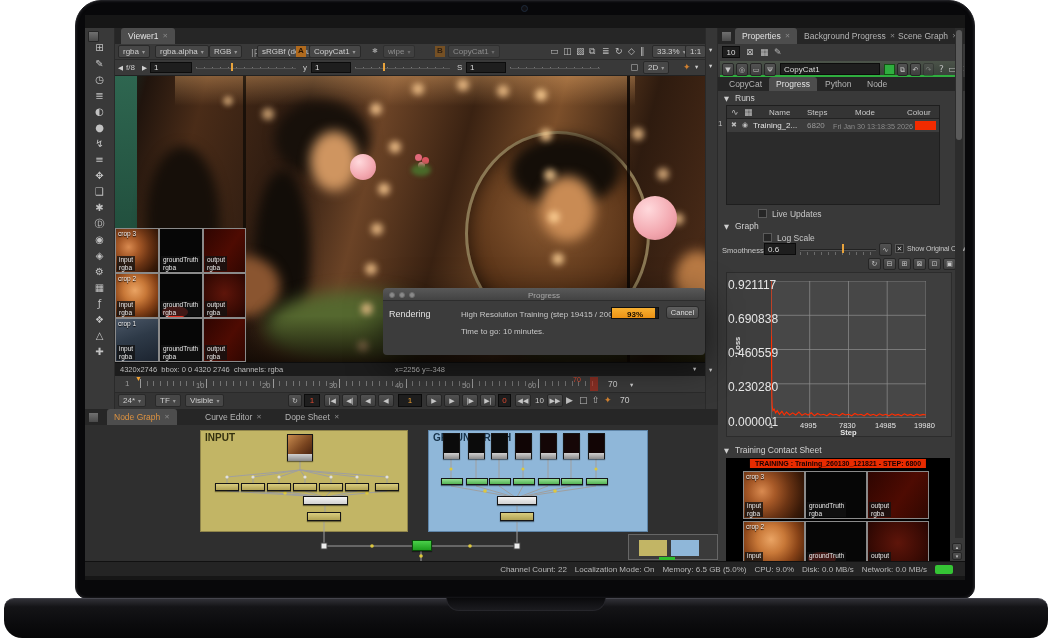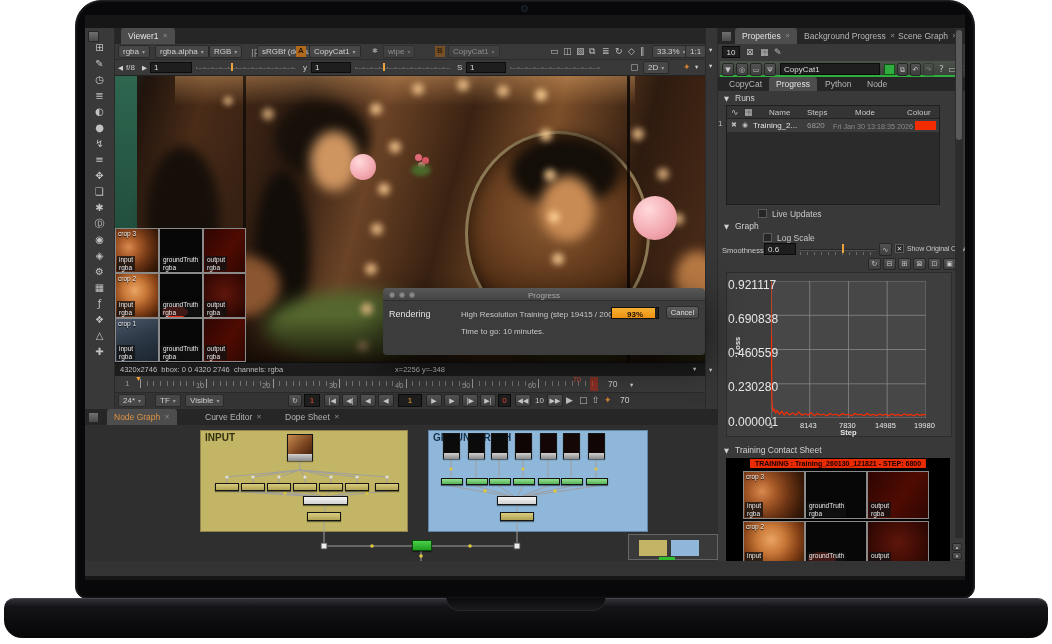--- a/index.html
+++ b/index.html
@@ -389,20 +389,29 @@
   <div class="nk-node w" style="left:412px;top:481px;width:40px;height:9px"></div>
   <div class="nk-node k" style="left:415px;top:497px;width:34px;height:9px"></div>
   <div class="nk-node" style="left:327px;top:525px;width:20px;height:11px;background:linear-gradient(#4ad04a,#1e9e1e);border-color:#0a4a0a"></div>
 
   <div class="abs" style="left:543px;top:519px;width:90px;height:26px;background:#3a3a3a;border:1px solid #666">
     <div class="abs" style="left:10px;top:5px;width:28px;height:16px;background:#c2b565"></div>
     <div class="abs" style="left:42px;top:5px;width:28px;height:16px;background:#8fb7d9"></div>
     <div class="abs" style="left:30px;top:22px;width:16px;height:3px;background:#2dbd2d"></div>
   </div>
 
+  <div class="abs" style="left:0;top:546px;width:880px;height:15px;background:#242424;border-top:1px solid #111;display:flex;align-items:center;justify-content:flex-end;gap:8px;padding-right:12px">
+    <span style="font-size:8px;color:#b8b8b8">Channel Count: 22</span>
+    <span style="font-size:8px;color:#b8b8b8">Localization Mode: On</span>
+    <span style="font-size:8px;color:#b8b8b8">Memory: 6.5 GB (5.0%)</span>
+    <span style="font-size:8px;color:#b8b8b8">CPU: 9.0%</span>
+    <span style="font-size:8px;color:#b8b8b8">Disk: 0.0 MB/s</span>
+    <span style="font-size:8px;color:#b8b8b8">Network: 0.0 MB/s</span>
+    <span style="width:18px;height:9px;background:#35c435;border-radius:2px"></span>
+  </div>
   <div class="abs" style="left:0;top:561px;width:880px;height:4px;background:#161616"></div>
 
   <div class="abs panelbg" style="left:633px;top:13px;width:247px;height:533px"></div>
   <div class="abs" style="left:633px;top:13px;width:247px;height:16px;background:#262626"></div>
   <div class="abs pane-ic" style="left:636px;top:16px"></div>
   <div class="abs tab sel" style="left:650px;top:13px">
         <span>Properties</span>
         <span class="x">✕</span>
       </div>
   <div class="abs tab" style="left:712px;top:13px">
@@ -505,21 +514,21 @@
             <line x1="0" y1="0.0" x2="155" y2="0.0"></line>
           </g>
           <polyline fill="none" stroke="#ff2d00" stroke-width="1.1" points="0.0,0.0 0.2,92.4 0.5,55.2 0.8,114.7 1.2,125.1 1.9,129.6 3.1,128.1 4.6,131.8 6.2,129.6 8.5,133.3 10.9,130.3 13.2,134.0 15.5,131.1 18.6,134.0 21.7,131.8 24.8,134.0 27.9,131.1 31.0,134.3 34.1,132.5 37.2,134.0 40.3,131.8 43.4,134.8 46.5,132.5 49.6,134.0 52.7,133.3 55.9,134.8 59.0,132.5 62.1,134.0 65.2,133.3 68.3,134.8 71.4,132.5 74.5,134.0 77.6,133.3 80.7,134.8 83.8,132.5 86.9,134.0 90.0,133.3 93.1,134.8 96.2,132.5 99.3,134.3 102.4,133.3 105.5,134.8 108.6,132.8 111.7,134.3 114.8,133.3 117.9,134.8 121.0,132.8 124.1,134.3 127.2,133.4 130.3,134.8 133.4,132.8 136.5,134.3 139.6,133.4 142.7,134.8 145.8,133.1 148.9,134.3 152.1,133.4 155.0,134.0"></polyline>
         </svg>
     <span class="ylab" style="left:1px;top:4.5px">0.921117</span>
     <span class="ylab" style="left:1px;top:38.8px">0.690838</span>
     <span class="ylab" style="left:1px;top:73px">0.460559</span>
     <span class="ylab" style="left:1px;top:107.3px">0.230280</span>
     <span class="ylab" style="left:1px;top:141.5px">0.000001</span>
     <span class="xlab" style="left:42px;top:148px">1</span>
-    <span class="xlab" style="left:73px;top:148px">8143</span>
+    <span class="xlab" style="left:73px;top:148px">4995</span>
     <span class="xlab" style="left:112px;top:148px">7830</span>
     <span class="xlab" style="left:148px;top:148px">14985</span>
     <span class="xlab" style="left:187px;top:148px">19980</span>
     <span class="abs" style="left:44px;top:155px;width:155px;text-align:center;font-size:7.5px;font-weight:bold;color:#e6e6e6">Step</span>
     <span class="abs" style="left:2px;top:68px;font-size:7.5px;font-weight:bold;color:#e6e6e6;transform:rotate(-90deg)">Loss</span>
   </div>
 
   <span class="lbl arrow" style="left:639px;top:432px">▼</span>
   <span class="lbl seche" style="left:650px;top:430px">Training Contact Sheet</span>
   <div class="abs" style="left:641px;top:443px;width:224px;height:103px;background:#000;overflow:hidden">

